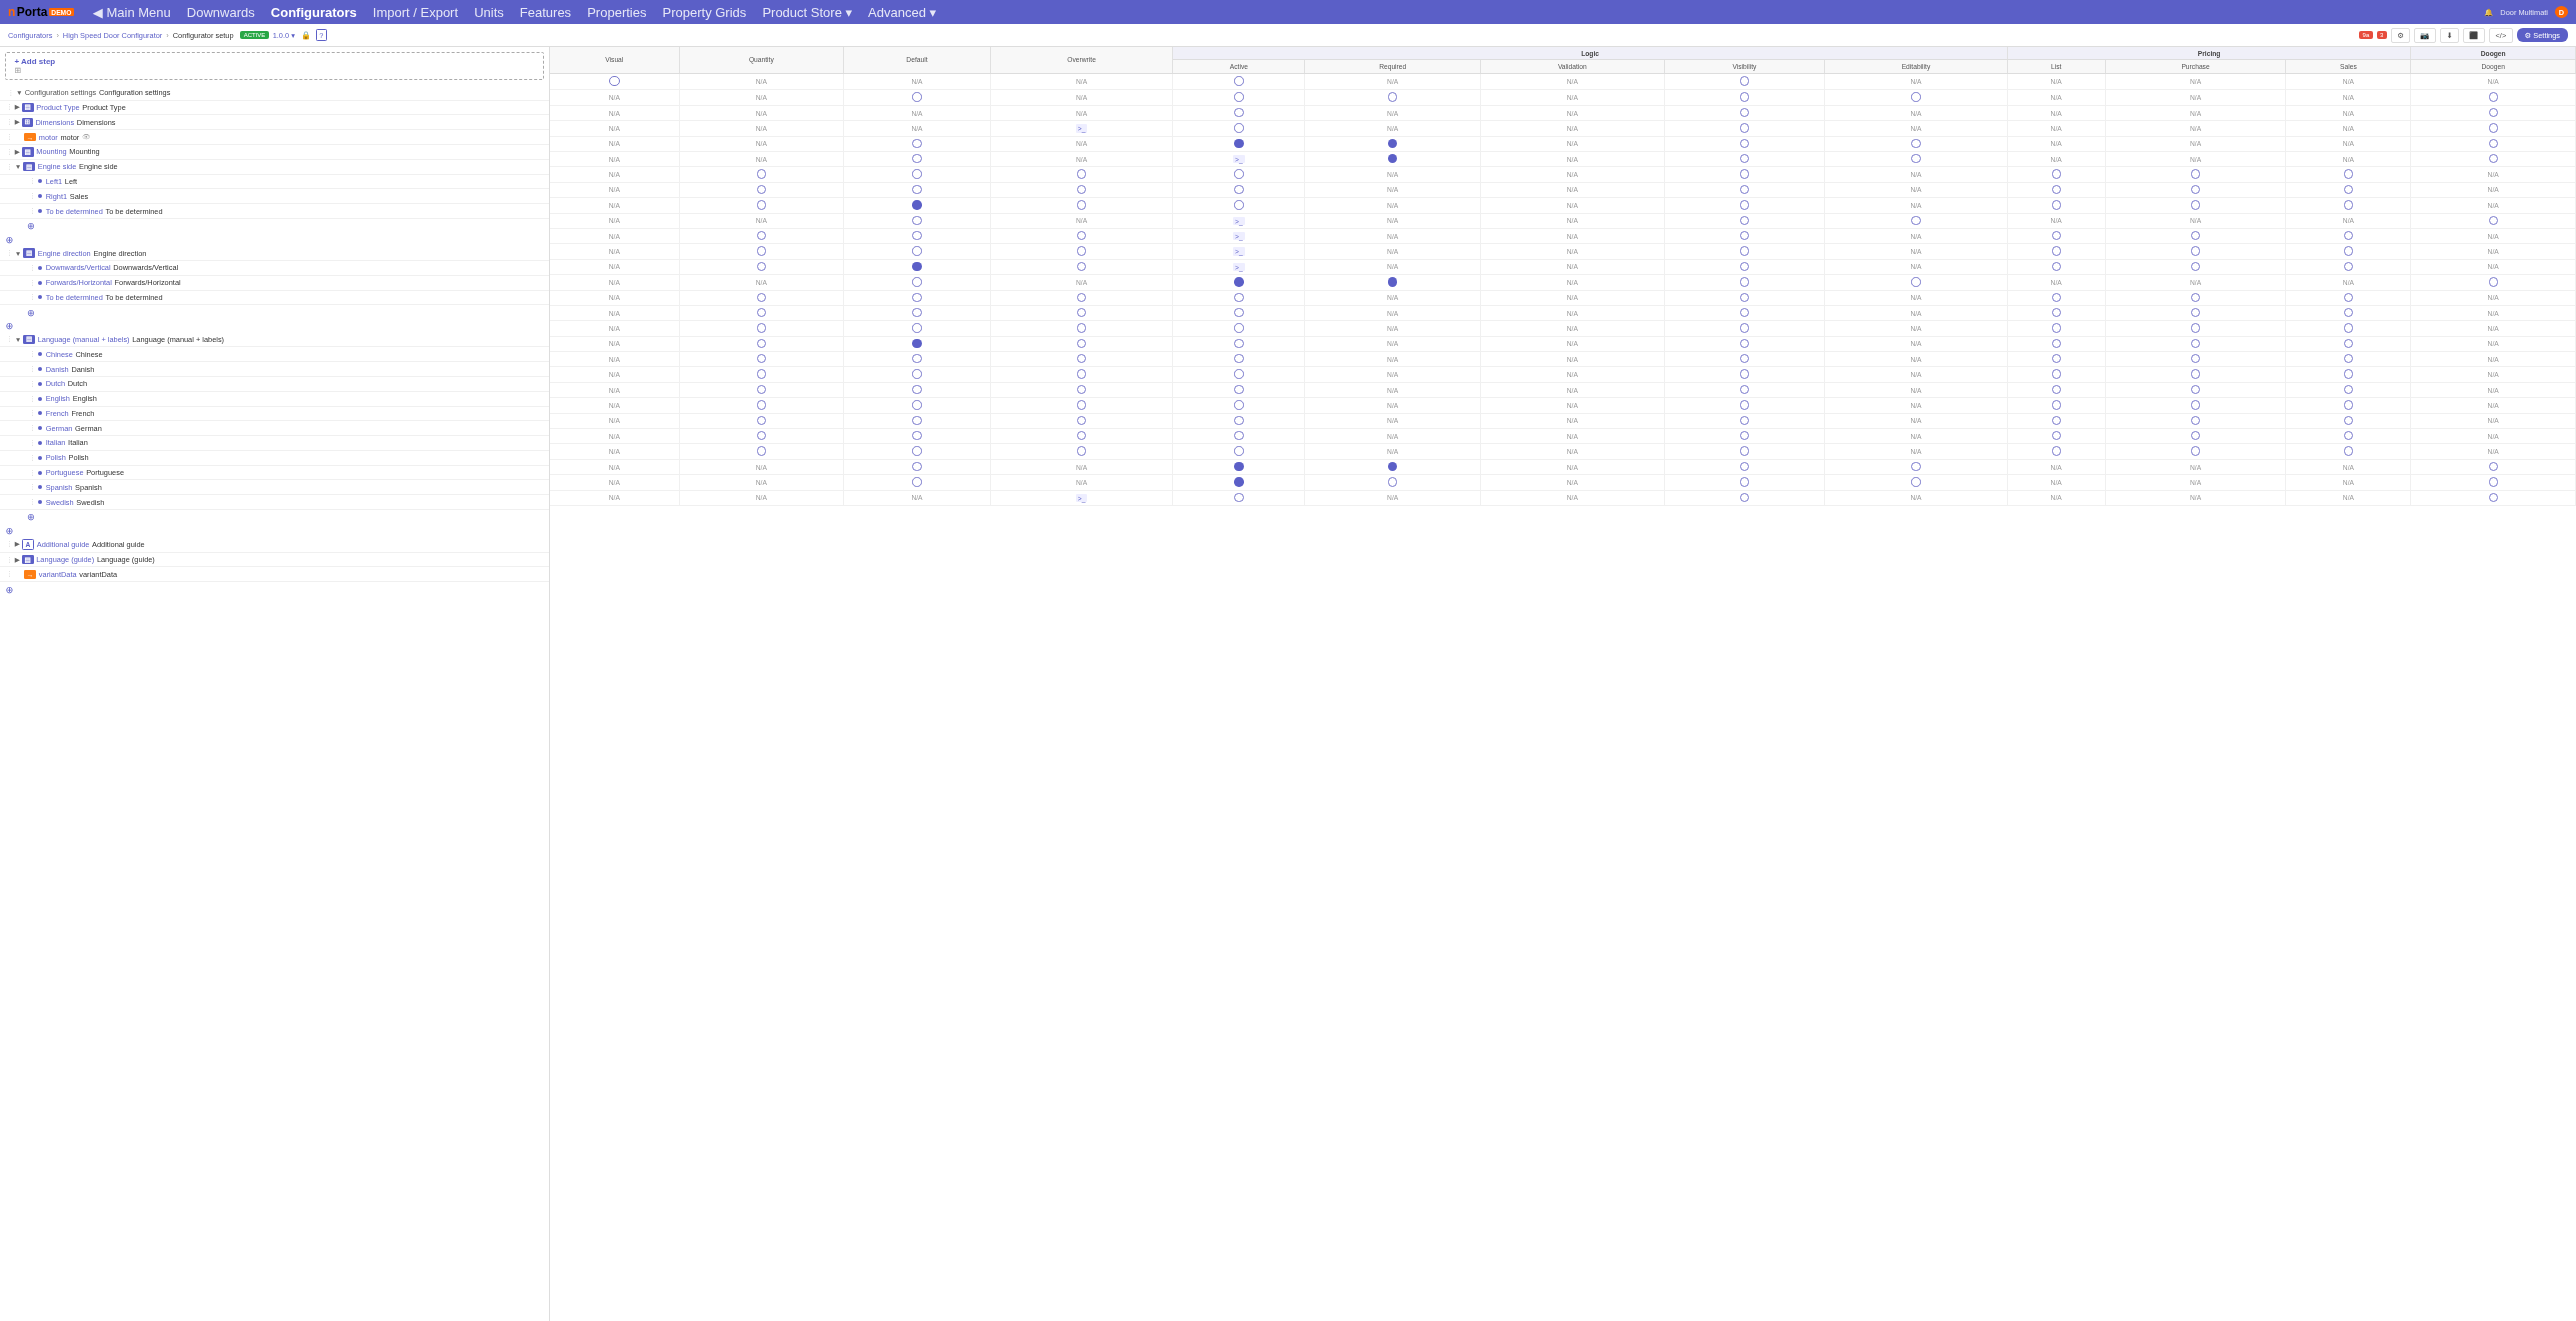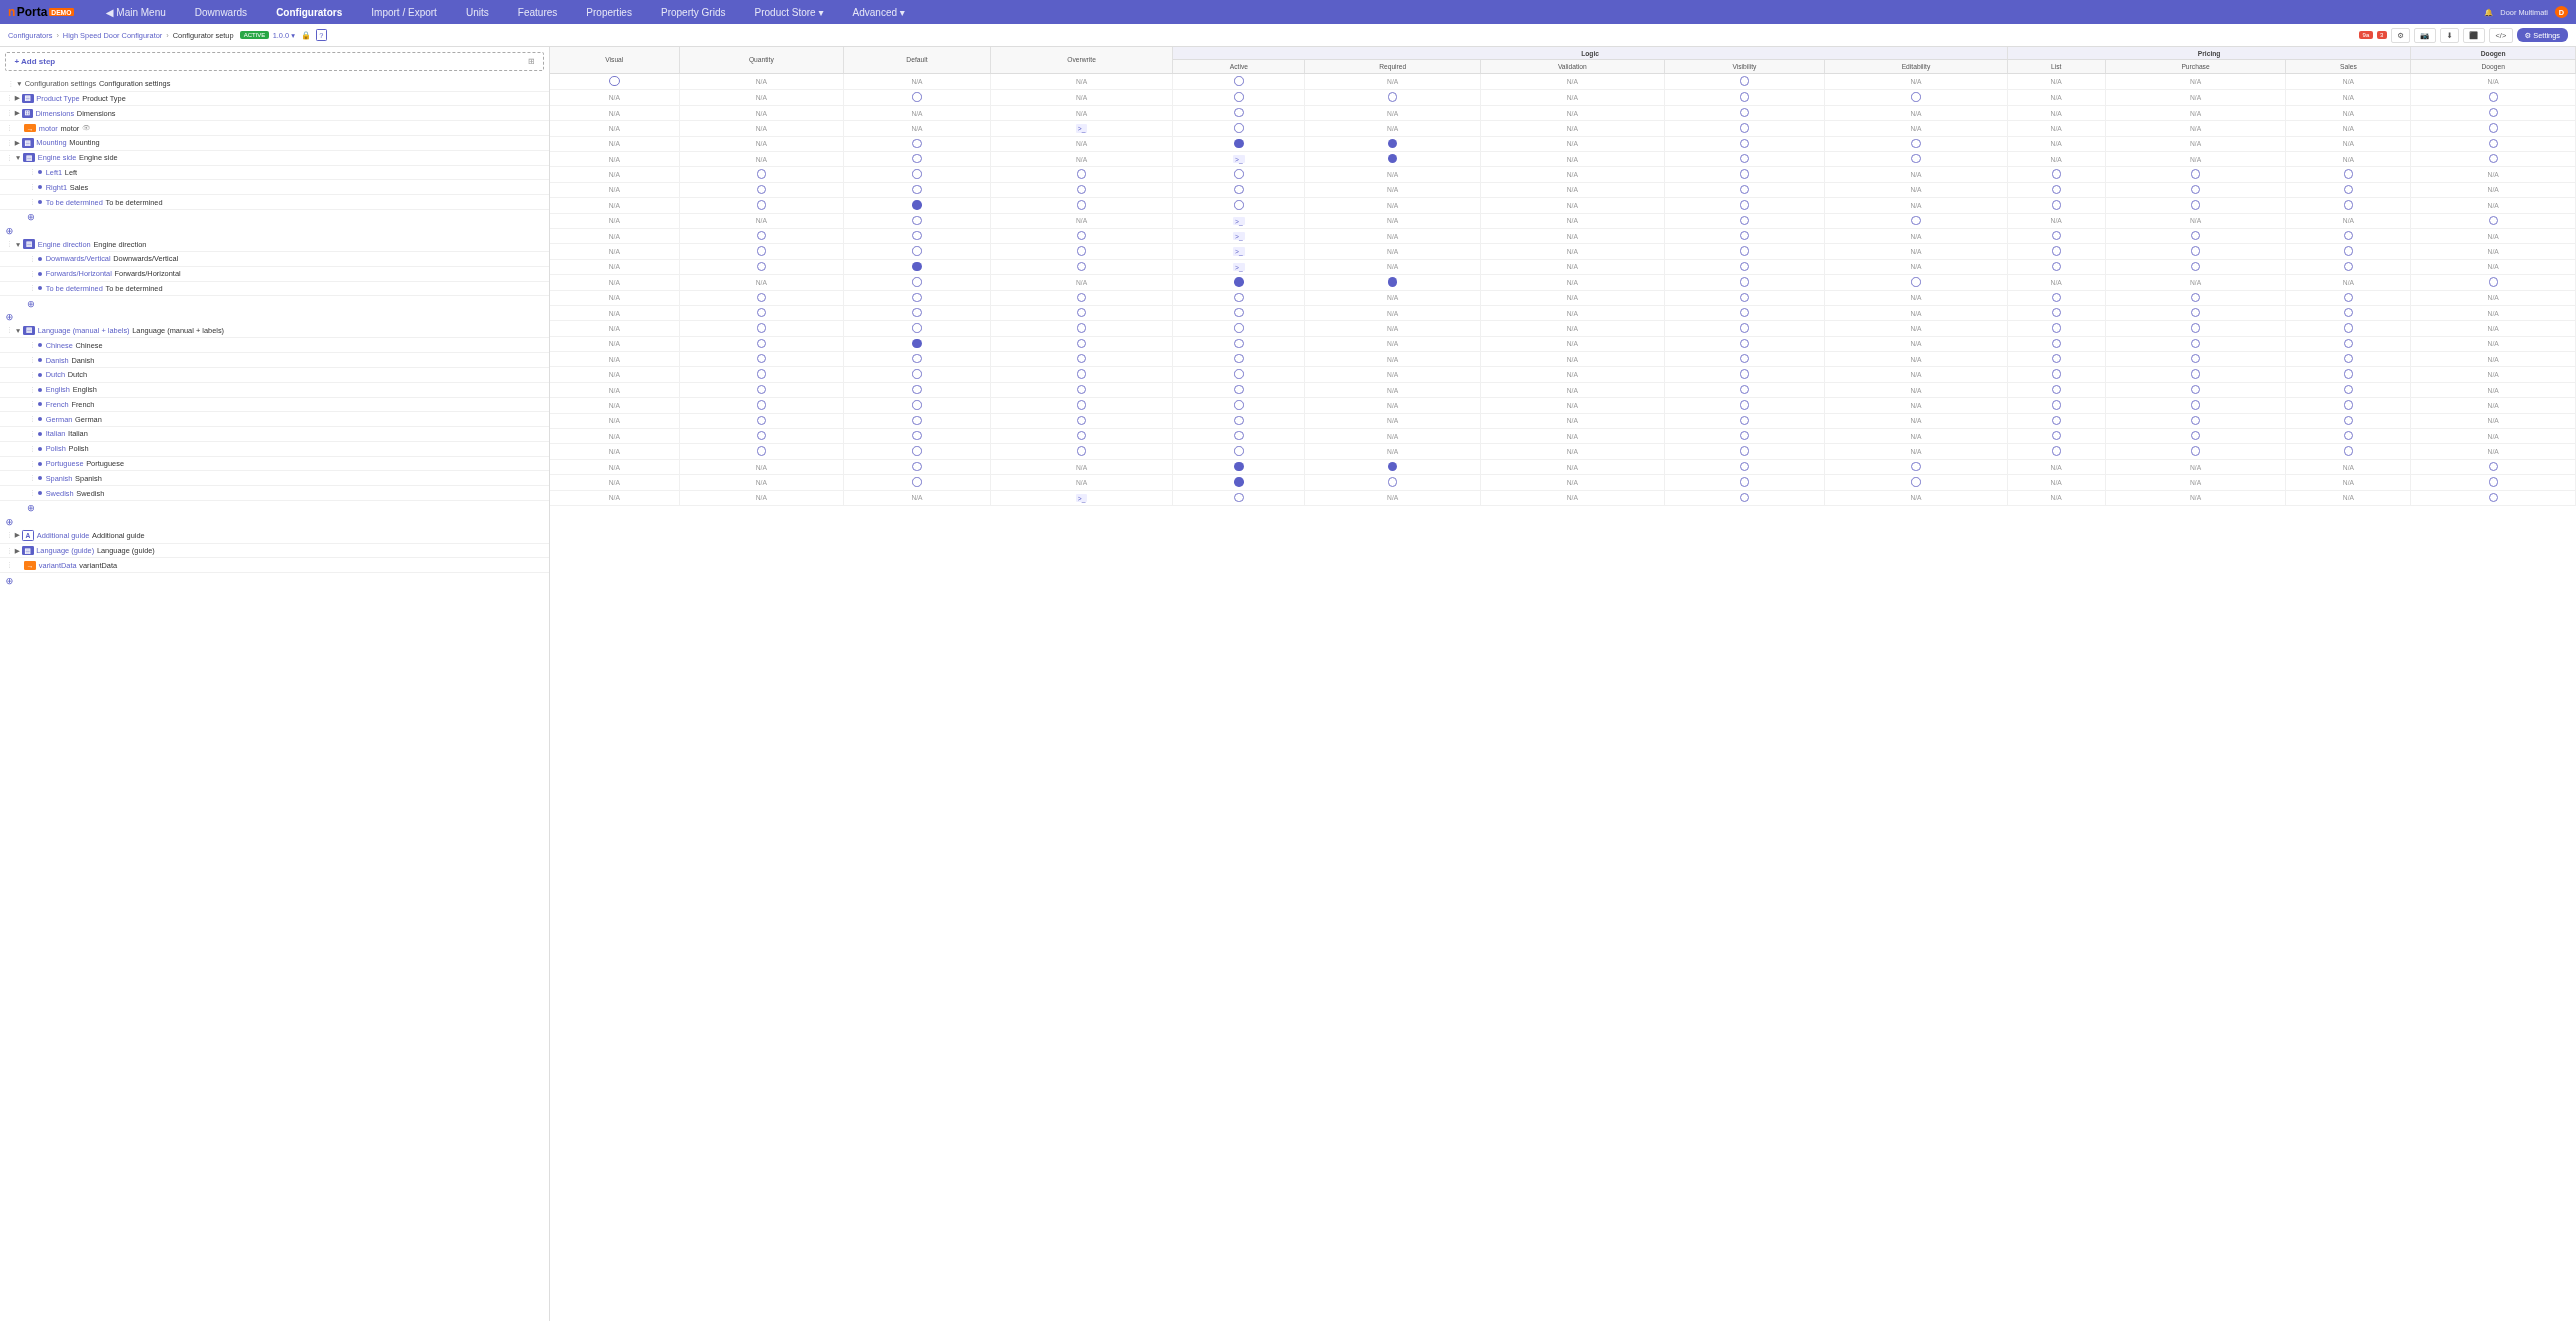--- a/index.html
+++ b/index.html
@@ -23,25 +23,24 @@
       display: flex;
       align-items: center;
       gap: 1.3px;
       margin-right: 5.4px;
     }
     .logo-n { color: #ff6600; }
     .logo-porta { color: #000000; }
     .logo-demo { font-size: 6.7px; background: #ff6600; padding: 0.7px 2.7px; border-radius: 1.3px; }
     .nav-item {
       color: rgba(255,255,255,0.85);
-      font-size: 10px;
+      font-size: 13px;
       cursor: pointer;
       white-space: nowrap;
       padding: 1.3px 2.7px;
-      margin-left: 13px;
     }
     .nav-item.active { color: white; font-weight: bold; }
     .nav-right {
       margin-left: auto;
       display: flex;
       align-items: center;
       gap: 6.7px;
     }
     .nav-right-item { color: rgba(255,255,255,0.85); font-size: 7.4px; cursor: pointer; }
 
@@ -106,20 +105,21 @@
     
     .add-step-bar {
       border: 1.3px dashed #aaa;
       margin: 5.4px;
       padding: 4px 8px;
       display: flex;
       align-items: flex-start;
       justify-content: space-between;
       cursor: pointer;
       border-radius: 2px;
+      flex-direction: column;
     }
     .add-step-btn {
       color: #5b5fc7;
       font-size: 8px;
       font-weight: bold;
       display: flex;
       align-items: center;
       gap: 2.7px;
     }
 

